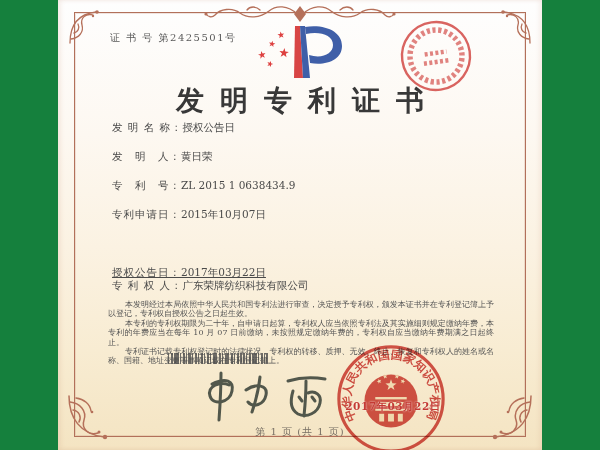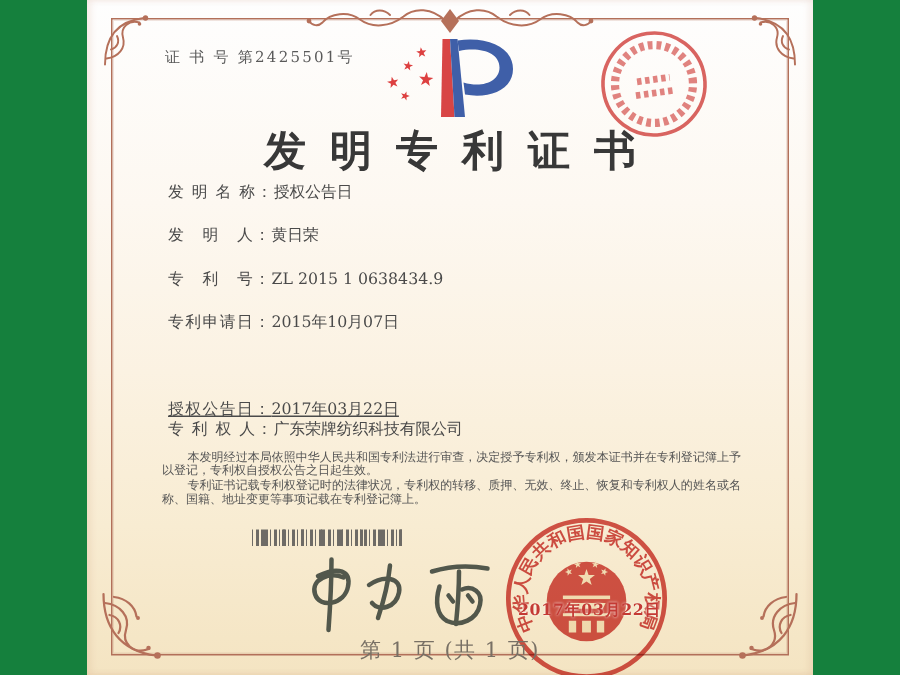--- a/index.html
+++ b/index.html
@@ -61,21 +61,21 @@
 
   .signature { position:absolute; left:140px; top:368px; width:150px; height:58px; opacity:.9; }
 
   .grant-seal { position:absolute; left:274px; top:340px; width:118px; height:118px; mix-blend-mode:multiply; opacity:.93; }
   .seal-date {
     position:absolute; left:270px; top:400px; width:130px; text-align:center;
     font-size:10.5px; font-weight:bold; color:#c43a34; letter-spacing:.5px;
     text-shadow:0 0 2px rgba(255,255,255,.9); z-index:5;
   }
 
-  .page-footer { position:absolute; left:0; top:425px; width:100%; text-align:center; font-size:14px; color:#787065; letter-spacing:1px; }
+  .page-footer { position:absolute; left:0; top:425px; width:100%; text-align:center; font-size:10px; color:#787065; letter-spacing:1px; }
 </style>
 </head>
 <body>
 
 <div class="page">
   <div class="paper">
 
     <div class="frame"></div>
 
     <div class="flourish fl-top">
@@ -176,20 +176,21 @@
       <div class="field-row f0"><span class="lbl">发 明 名 称：</span><span class="val">授权公告日</span></div>
       <div class="field-row f1"><span class="lbl">发　明　人：</span><span class="val">黄日荣</span></div>
       <div class="field-row f2"><span class="lbl">专　利　号：</span><span class="val">ZL 2015 1 0638434.9</span></div>
       <div class="field-row f3"><span class="lbl">专利申请日：</span><span class="val">2015年10月07日</span></div>
       <div class="field-row f4"><span class="lbl">专 利 权 人：</span><span class="val">广东荣牌纺织科技有限公司</span></div>
       <div class="field-row f5"><span class="lbl">授权公告日：</span><span class="val">2017年03月22日</span></div>
     </div>
 
     <div class="body-text">
       <p>本发明经过本局依照中华人民共和国专利法进行审查，决定授予专利权，颁发本证书并在专利登记簿上予以登记，专利权自授权公告之日起生效。</p>
+      <p>本专利的专利权期限为二十年，自申请日起算，专利权人应当依照专利法及其实施细则规定缴纳年费，本专利的年费应当在每年 10 月 07 日前缴纳，未按照规定缴纳年费的，专利权自应当缴纳年费期满之日起终止。</p>
       <p>专利证书记载专利权登记时的法律状况，专利权的转移、质押、无效、终止、恢复和专利权人的姓名或名称、国籍、地址变更等事项记载在专利登记簿上。</p>
     </div>
 
     <div class="barcode"></div>
 
 
     <div class="signature">
       <svg viewBox="0 0 150 58">
         <g stroke="#27322b" stroke-width="3" fill="none" stroke-linecap="round" opacity=".88">
           <path d="M14,16 C28,9 36,13 34,23 C32,35 15,38 12,28 C9,18 22,13 31,17"></path>

